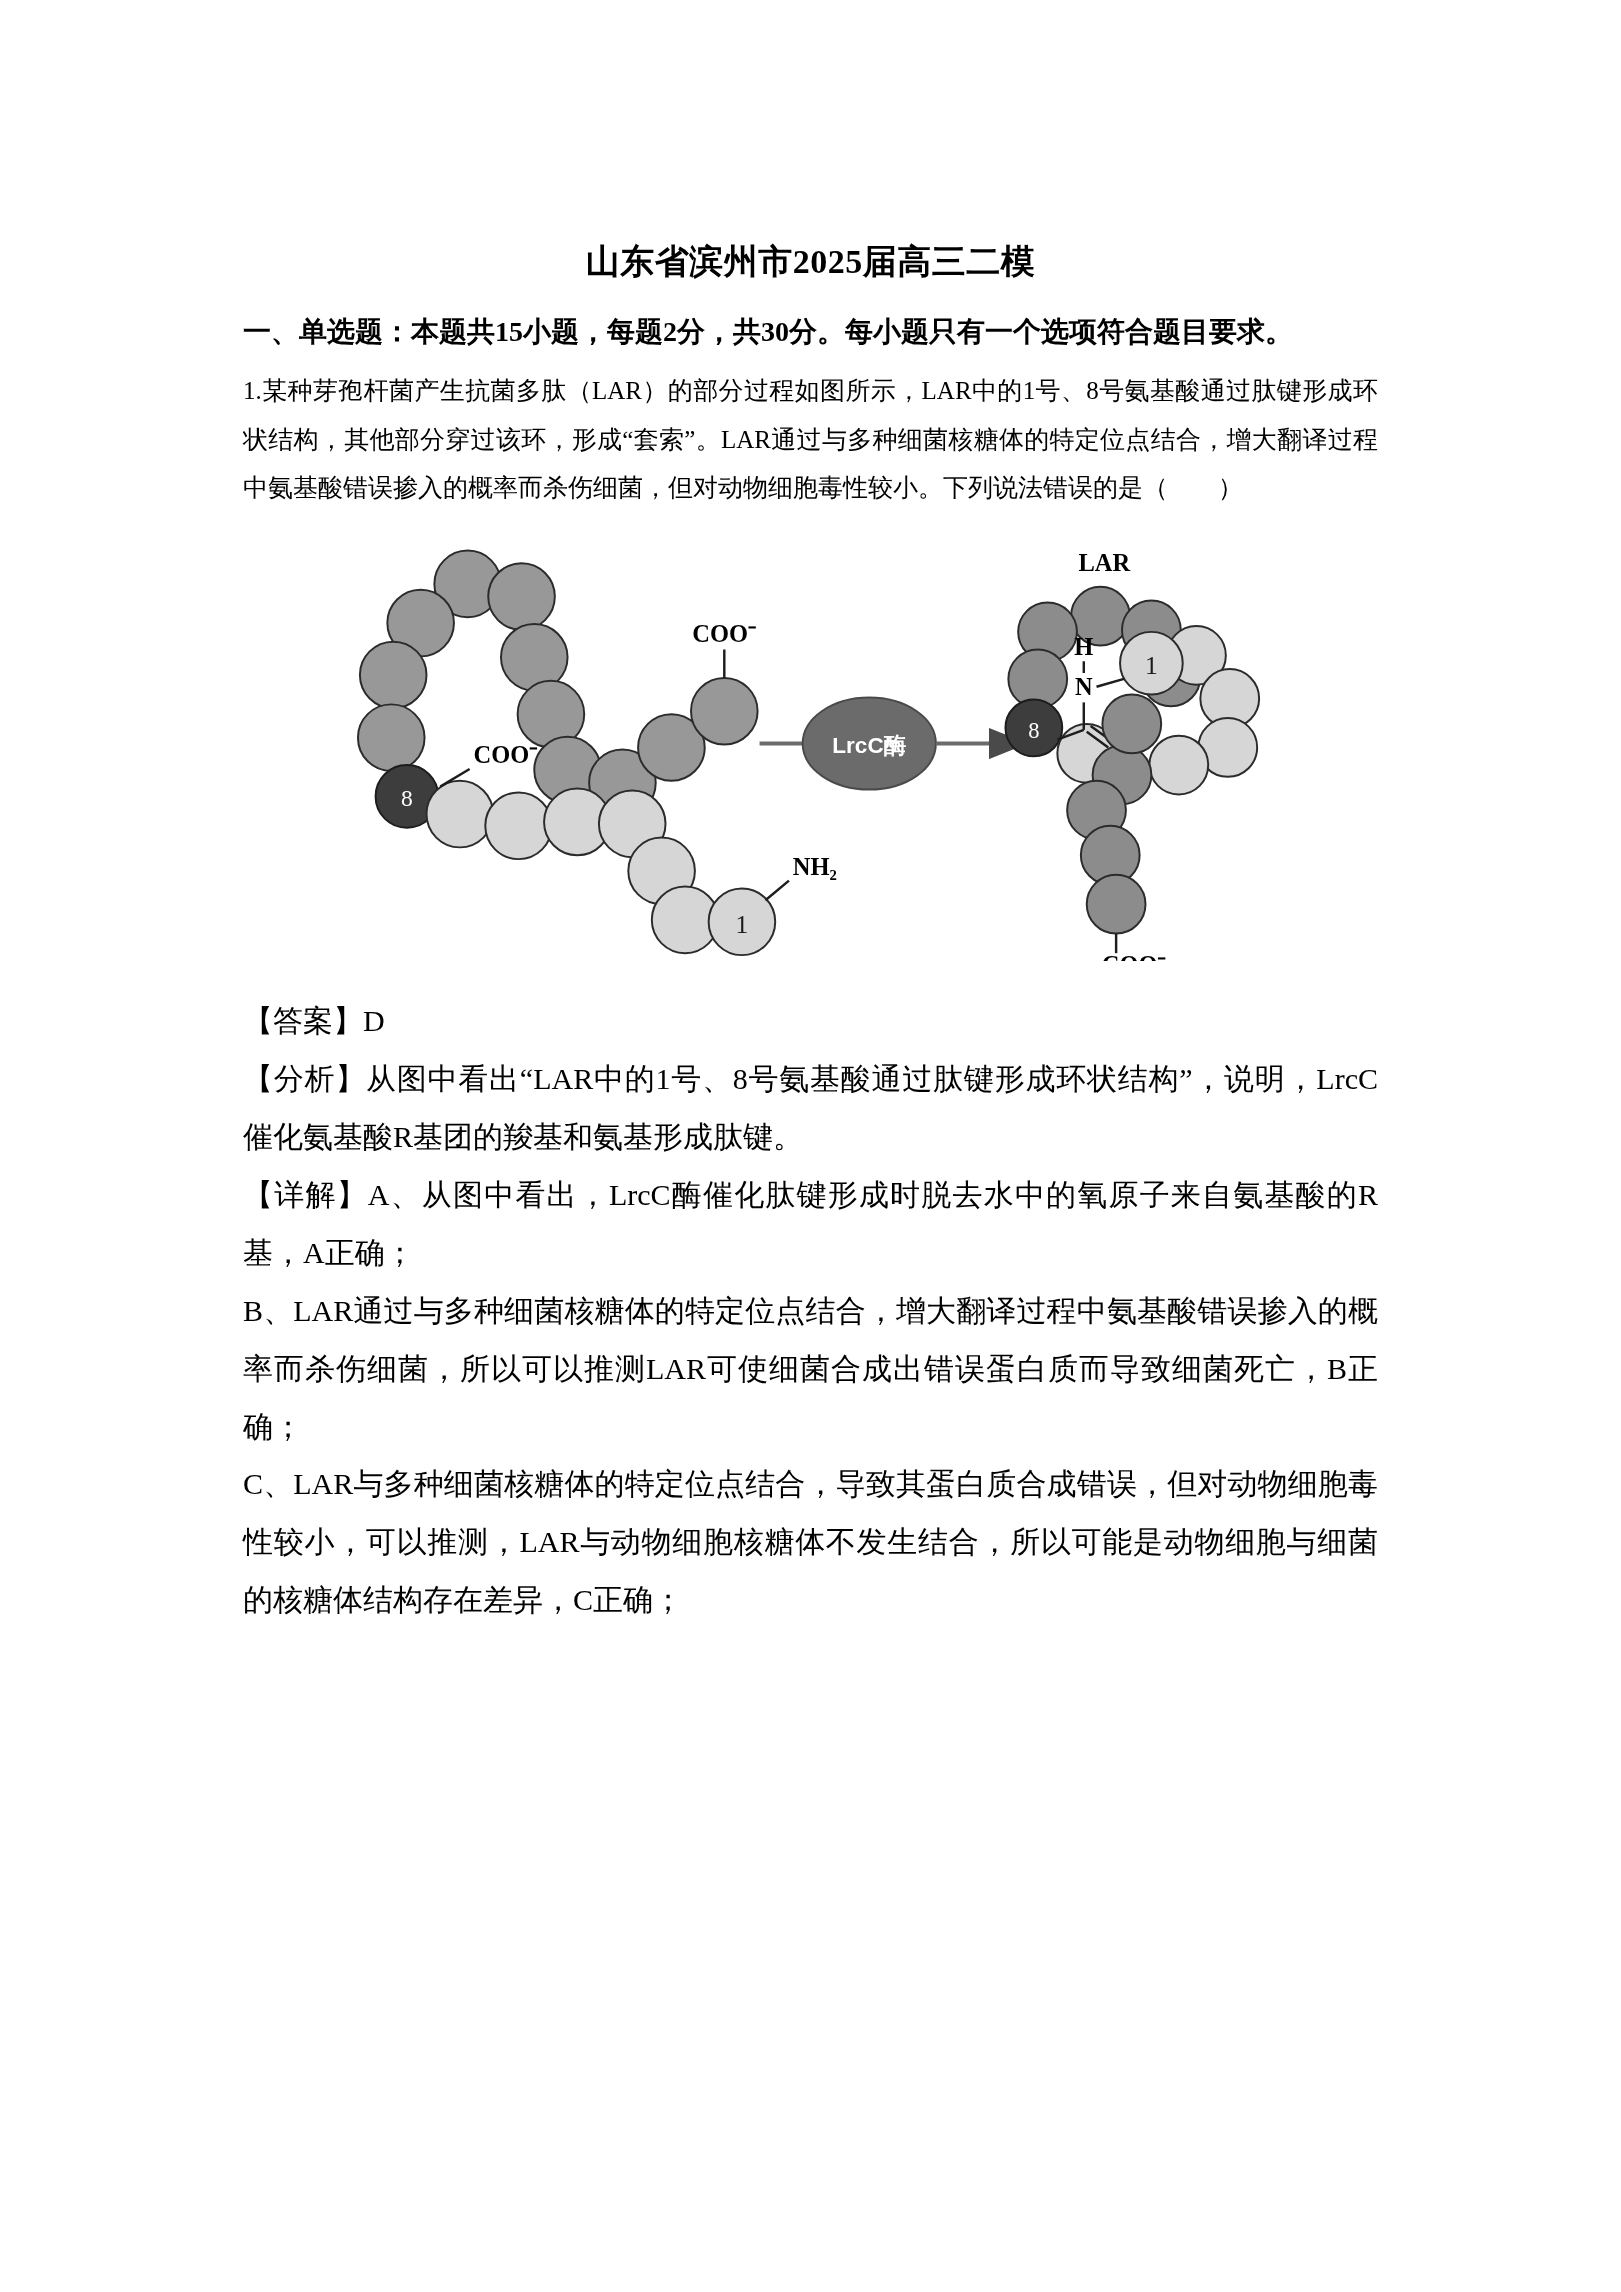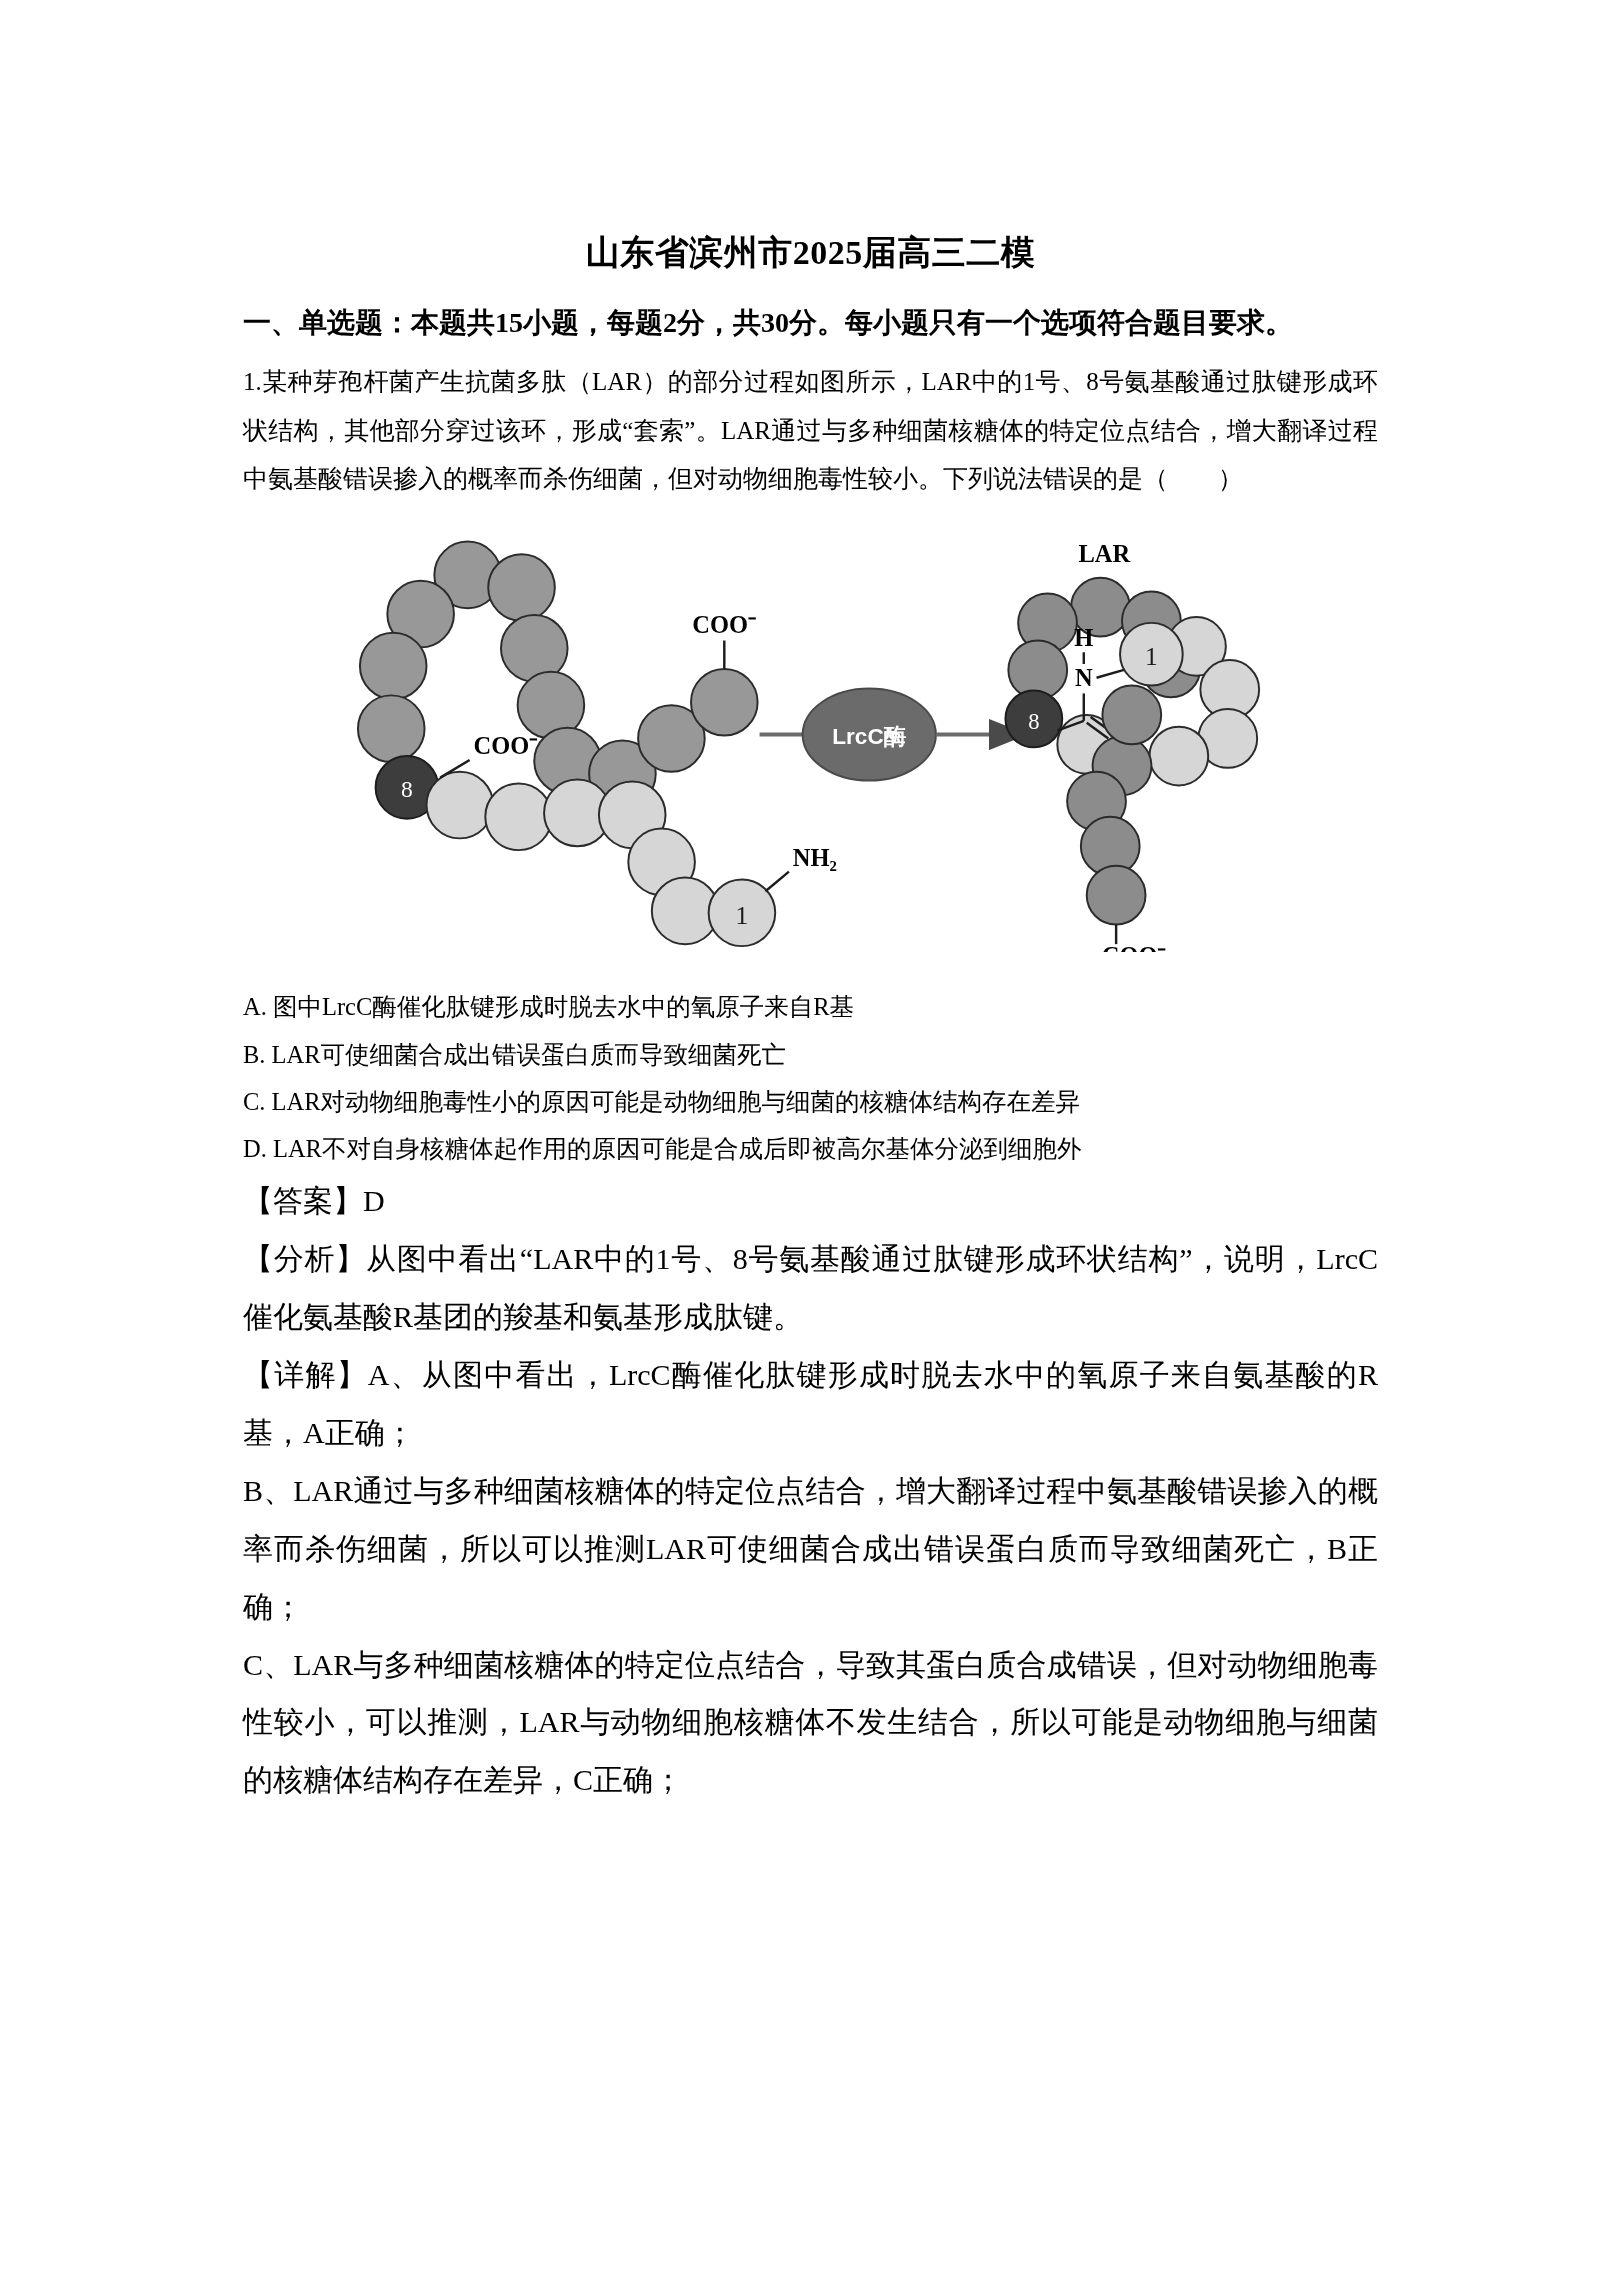--- a/index.html
+++ b/index.html
@@ -21,21 +21,21 @@
     height: 2293px;
     background: #ffffff;
     box-sizing: border-box;
     padding: 0 243px 0 243px;
   }
   .doc-title {
     text-align: center;
     font-size: 34px;
     font-weight: bold;
     letter-spacing: 0.5px;
-    margin: 4px;
+    margin: 13px;
     padding-top: 227px;
     line-height: 1.3;
   }
   .section-heading {
     font-size: 28px;
     font-weight: bold;
     line-height: 1.85;
     margin: 21.6px 0 0 0;
     text-align: justify;
     text-justify: inter-ideograph;
@@ -173,26 +173,20 @@
         <circle cx="762" cy="286" r="30" fill="#8c8c8c" stroke="#2b2b2b" stroke-width="2"></circle>
         <circle cx="776" cy="332" r="30" fill="#8c8c8c" stroke="#2b2b2b" stroke-width="2"></circle>
         <circle cx="782" cy="382" r="30" fill="#8c8c8c" stroke="#2b2b2b" stroke-width="2"></circle>
 
         <line x1="782" y1="412" x2="782" y2="432" stroke="#1d1d1d" stroke-width="2.5"></line>
         <text x="800" y="452" font-family="'Liberation Serif', serif" font-size="25" font-weight="bold" fill="#000000" text-anchor="middle">COO⁻</text>
       </g>
     </svg>
   </div>
 
-  <div class="opts-block">
-    <p class="opt">A. 图中LrcC酶催化肽键形成时脱去水中的氧原子来自R基</p>
-    <p class="opt">B. LAR可使细菌合成出错误蛋白质而导致细菌死亡</p>
-    <p class="opt">C. LAR对动物细胞毒性小的原因可能是动物细胞与细菌的核糖体结构存在差异</p>
-    <p class="opt">D. LAR不对自身核糖体起作用的原因可能是合成后即被高尔基体分泌到细胞外</p>
-  </div>
 
   <p class="ans-line">【答案】D</p>
   <p class="ans-line">【分析】从图中看出“LAR中的1号、8号氨基酸通过肽键形成环状结构”，说明，LrcC催化氨基酸R基团的羧基和氨基形成肽键。</p>
   <p class="ans-line">【详解】A、从图中看出，LrcC酶催化肽键形成时脱去水中的氧原子来自氨基酸的R基，A正确；</p>
   <p class="ans-line">B、LAR通过与多种细菌核糖体的特定位点结合，增大翻译过程中氨基酸错误掺入的概率而杀伤细菌，所以可以推测LAR可使细菌合成出错误蛋白质而导致细菌死亡，B正确；</p>
   <p class="ans-line">C、LAR与多种细菌核糖体的特定位点结合，导致其蛋白质合成错误，但对动物细胞毒性较小，可以推测，LAR与动物细胞核糖体不发生结合，所以可能是动物细胞与细菌的核糖体结构存在差异，C正确；</p>
 
 </div>
 
 

